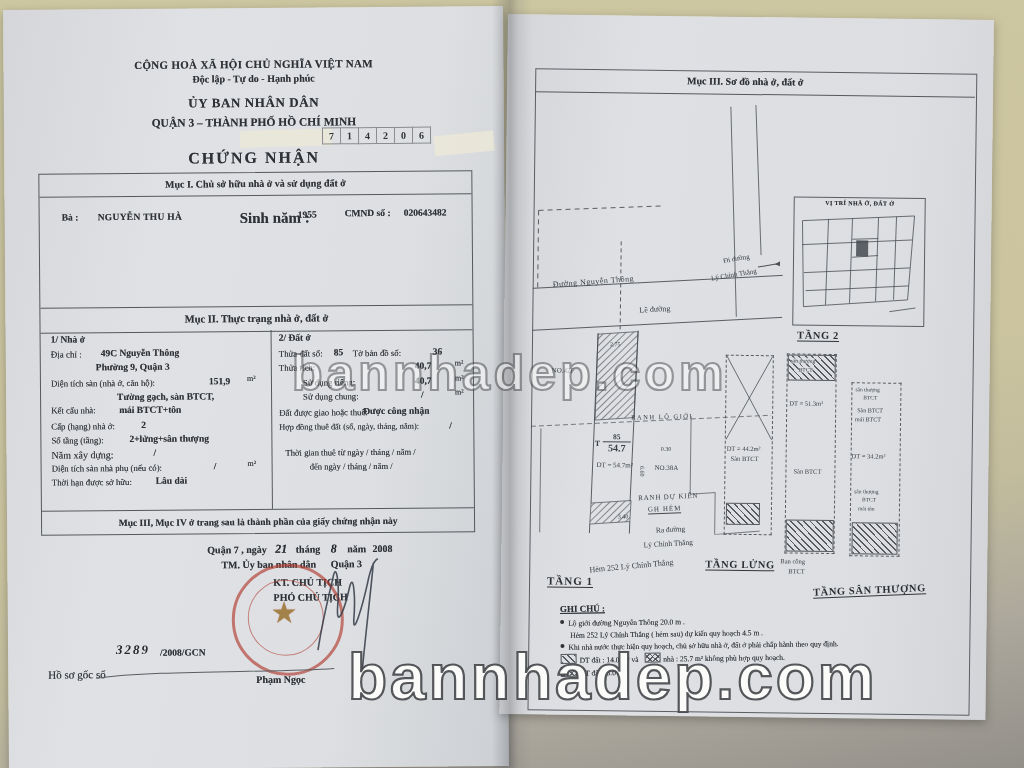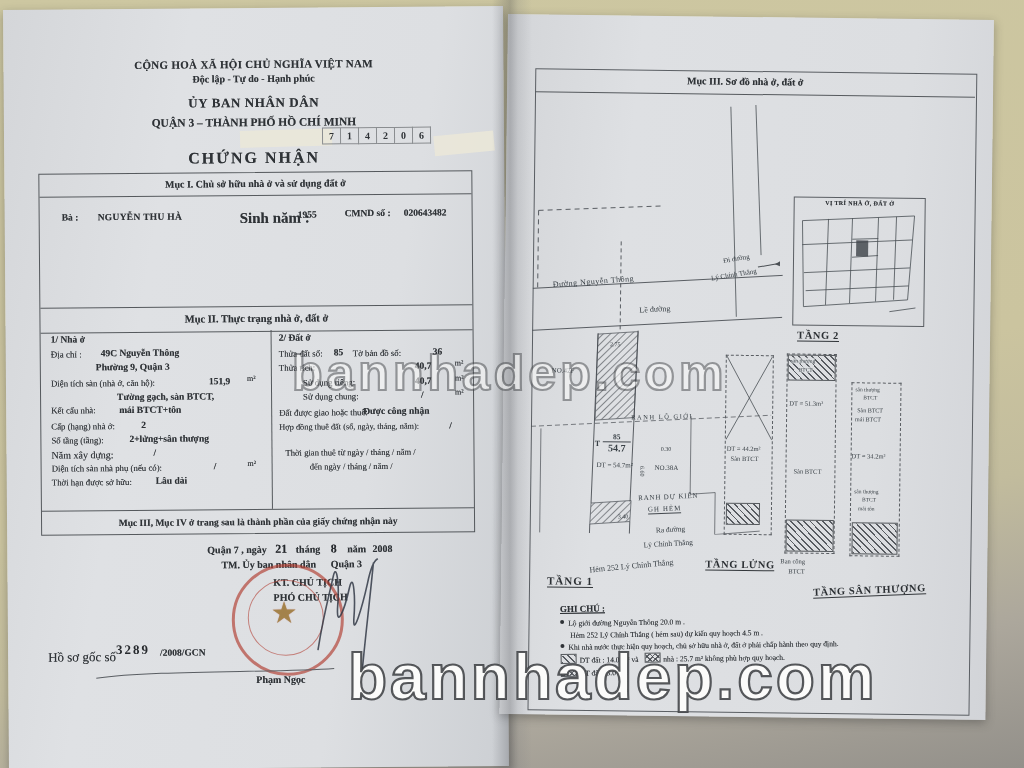--- a/index.html
+++ b/index.html
@@ -24,21 +24,21 @@
   .digitbox:first-child{border-left:1px solid #8a8d90;}
   .hatch{background-image:repeating-linear-gradient(45deg,rgba(64,68,74,.85) 0 1.3px,transparent 1.3px 4.6px);border:1px solid #55595d;}
   .xhatch{background-image:repeating-linear-gradient(45deg,rgba(64,68,74,.8) 0 1.2px,transparent 1.2px 4px),
     repeating-linear-gradient(-45deg,rgba(64,68,74,.8) 0 1.2px,transparent 1.2px 4px);border:1px solid #55595d;}
   .dash{border:1px dashed #5a5e63;}
   .swatch{display:inline-block;width:14px;height:8px;vertical-align:-1px;margin-right:3px;}
   .dot{display:inline-block;width:4px;height:4px;border-radius:50%;background:#2e3236;vertical-align:2px;margin-right:4px;}
   .tiny{font-size:6px;line-height:7px;}
   .planlbl{color:#394046;}
   .floorlbl{font-weight:700;border-bottom:1.2px solid #33373b;letter-spacing:.6px;color:#2c3034;}
-  .hw{font-weight:600;color:#26292d;}
+  .hw{font-style:italic;font-weight:600;color:#26292d;}
   .wm{font-family:"Liberation Sans","DejaVu Sans",sans-serif;font-weight:700;z-index:50;letter-spacing:4px;
     -webkit-text-stroke:2.2px rgba(58,60,64,.85);color:#fbfbfa;}
   #stamp{width:106px;height:106px;border:3px solid rgba(178,62,50,.72);border-radius:50%;opacity:.92;}
   #stamp .inner{position:absolute;left:13px;top:13px;width:74px;height:74px;border:1.6px solid rgba(178,62,50,.65);border-radius:50%;}
   #stamp .star{position:absolute;left:36px;top:28px;font-size:30px;color:rgba(150,122,48,.8);text-shadow:0 0 1px rgba(178,62,50,.6);}
   .txt{text-shadow:0 0 .5px rgba(46,50,54,.55);}
 </style>
 </head>
 <body>
 
@@ -140,21 +140,21 @@
 
     <div id="stamp" class="ab" style="left:224px;top:556px;">
       <span class="inner"></span>
       <span class="star">★</span>
     </div>
 
     <svg class="ab" style="left:296px;top:546px;" width="96" height="130" viewBox="0 0 96 130">
       <path d="M14,96 C20,60 26,40 30,22 C33,10 36,30 34,52 C32,76 40,60 46,34 C50,18 52,44 50,66 C49,84 58,56 64,30 C67,16 70,8 74,6 M70,10 C66,48 60,96 58,118" fill="none" stroke="#333a46" stroke-width="1.6" stroke-linecap="round" opacity=".85"></path>
     </svg>
 
-    <span class="ab txt" style="left:40px;top:640px;font-size:13px;">Hồ sơ gốc số</span>
+    <span class="ab txt" style="left:40px;top:659px;font-size:11px;">Hồ sơ gốc số</span>
     <span class="ab hw" style="left:108px;top:633px;font-size:13px;letter-spacing:2px;">3289</span>
     <span class="ab b txt" style="left:152px;top:639px;font-size:9.5px;">/2008/GCN</span>
 
     <svg class="ab" style="left:86px;top:658px;" width="244" height="14" viewBox="0 0 244 14">
       <path d="M2,11 C60,3 180,7 240,3" fill="none" stroke="#5a5e63" stroke-width="1"></path>
     </svg>
     <span class="ab b txt" style="left:248px;top:666px;font-size:10px;">Phạm Ngọc</span>
   </div>
 
   <div id="right-page" class="page">

